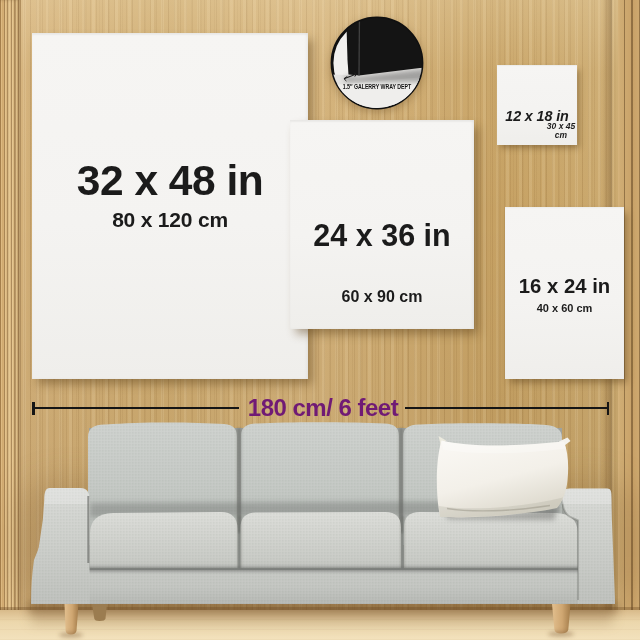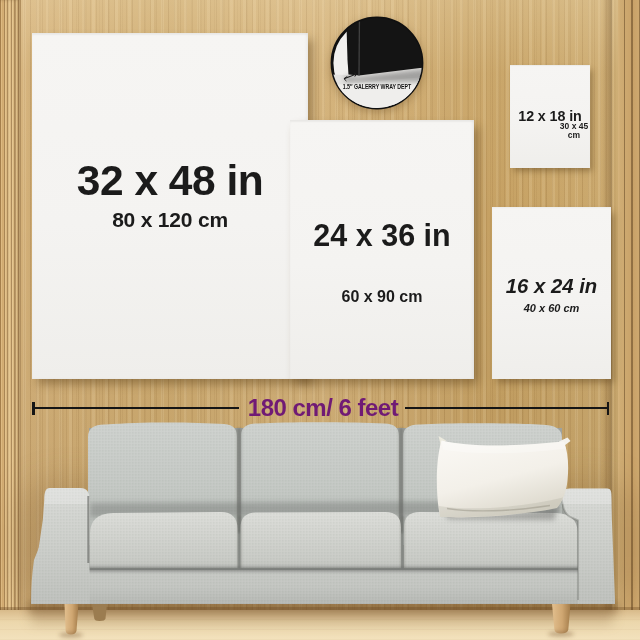--- a/index.html
+++ b/index.html
@@ -38,35 +38,35 @@
 
   <div class="abs" style="left:16px;top:478px;width:624px;height:128px;background:rgba(108,72,34,0.18);filter:blur(15px);border-radius:40px;"></div>
 
   <div class="canvas" style="left:32px;top:33px;width:276px;height:346px;">
 
     <div class="t1" style="top:148px;font-size:42.5px;letter-spacing:-0.5px;">32 x 48 in</div>
 
     <div class="t2" style="top:186px;font-size:21px;letter-spacing:-0.2px;">80 x 120 cm</div>
   </div>
 
-  <div class="canvas" style="left:290px;top:120px;width:174px;height:259px;padding-left:10px;">
+  <div class="canvas" style="left:290px;top:120px;width:174px;height:209px;padding-left:10px;">
 
     <div class="t1" style="top:115px;font-size:30.5px;letter-spacing:0;">24 x 36 in</div>
 
     <div class="t2" style="top:144.5px;font-size:16px;letter-spacing:0;margin-top:32px;">60 x 90 cm</div>
   </div>
 
-  <div class="canvas" style="left:510px;top:65px;width:80px;height:103px;box-shadow:3px 4px 6px -1px rgba(95,66,30,0.48), inset 0 1px 1px rgba(0,0,0,0.04);">
+  <div class="canvas" style="left:497px;top:65px;width:80px;height:80px;box-shadow:3px 4px 6px -1px rgba(95,66,30,0.48), inset 0 1px 1px rgba(0,0,0,0.04);font-style:italic;">
 
     <div class="t1" style="top:51px;font-size:14.3px;letter-spacing:-0.1px;">12 x 18 in</div>
 
     <div class="t2" style="top:65px;font-size:8.5px;margin-left:48px;">30 x 45 cm</div>
   </div>
 
-  <div class="canvas" style="left:492px;top:207px;width:119px;height:172px;box-shadow:4px 5px 7px -1px rgba(95,66,30,0.48), inset 0 1px 2px rgba(0,0,0,0.04);font-style:italic;">
+  <div class="canvas" style="left:505px;top:207px;width:119px;height:172px;box-shadow:4px 5px 7px -1px rgba(95,66,30,0.48), inset 0 1px 2px rgba(0,0,0,0.04);">
 
     <div class="t1" style="top:79px;font-size:20.3px;letter-spacing:0;">16 x 24 in</div>
 
     <div class="t2" style="top:101px;font-size:11px;">40 x 60 cm</div>
   </div>
 
   <svg class="abs" style="left:329px;top:15px;filter:drop-shadow(0 3px 4px rgba(95,66,30,0.35));" width="100" height="100" viewBox="0 0 100 100">
     <defs>
       <clipPath id="bc">
           <circle cx="48" cy="48" r="45"></circle>

